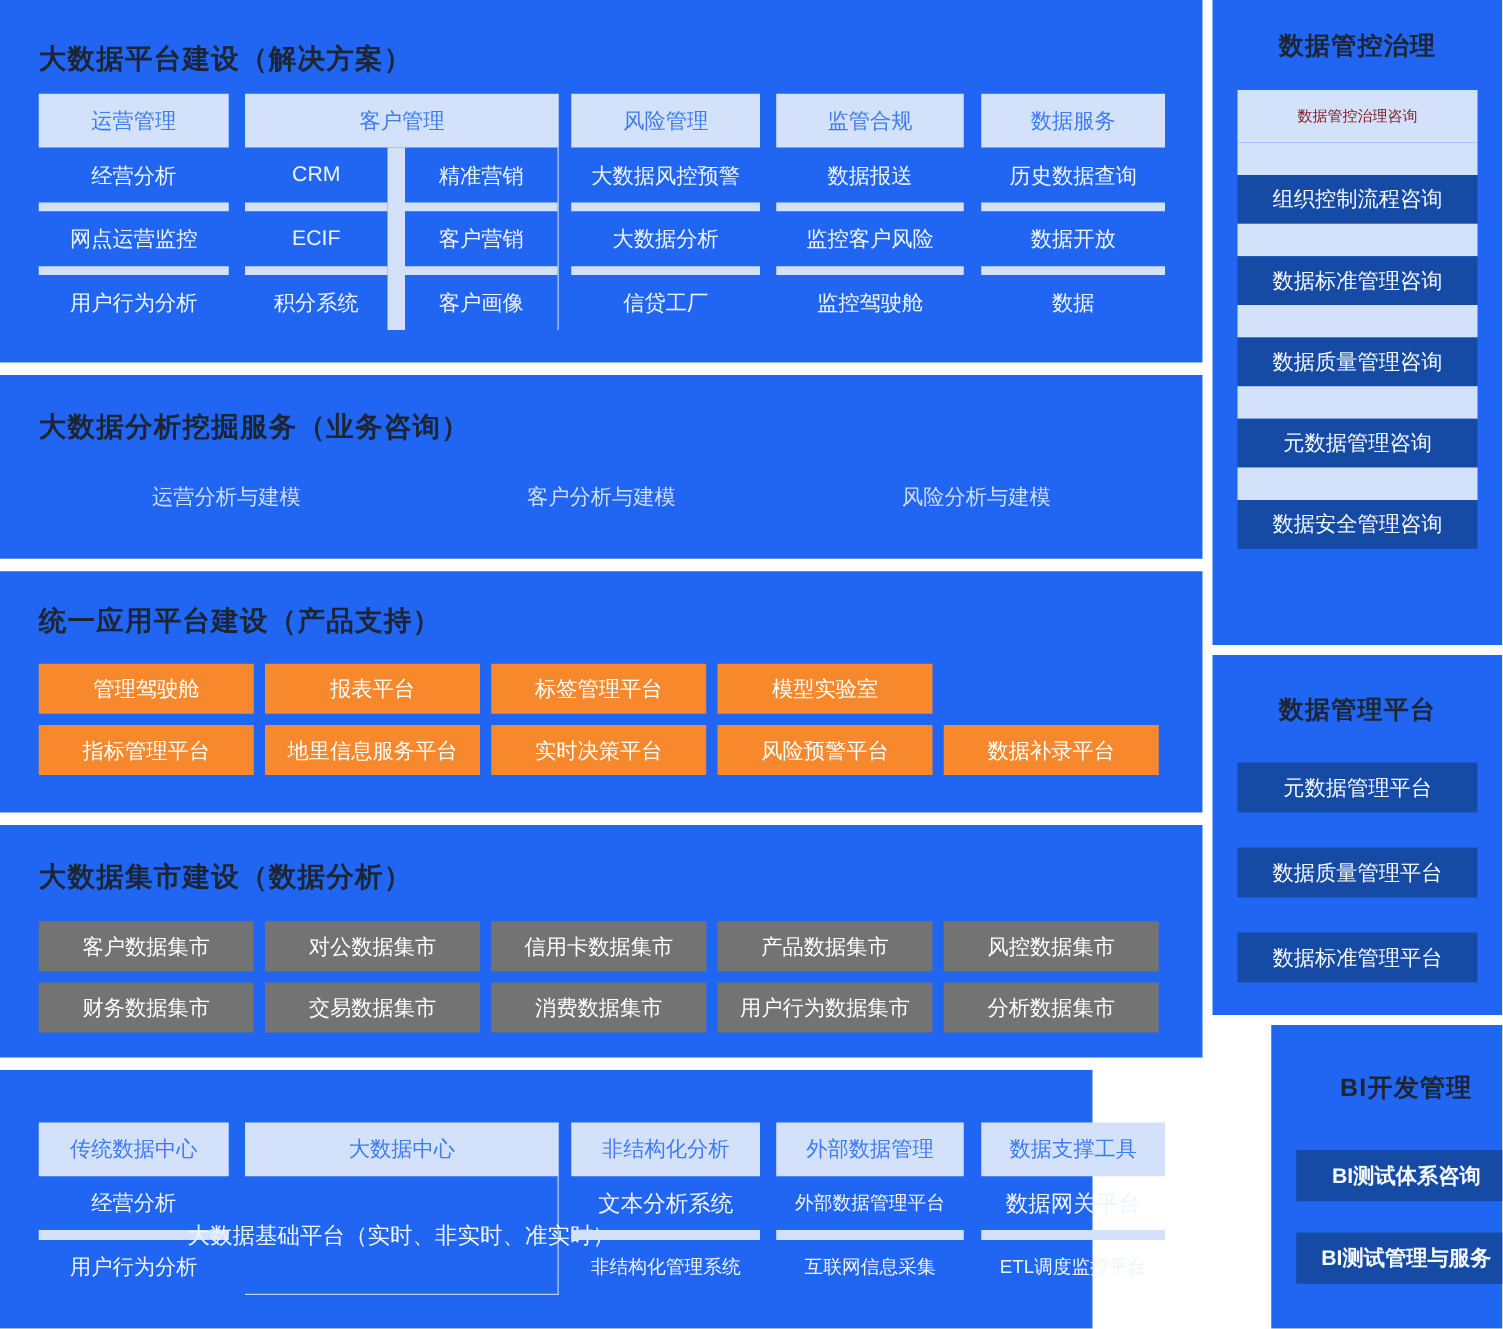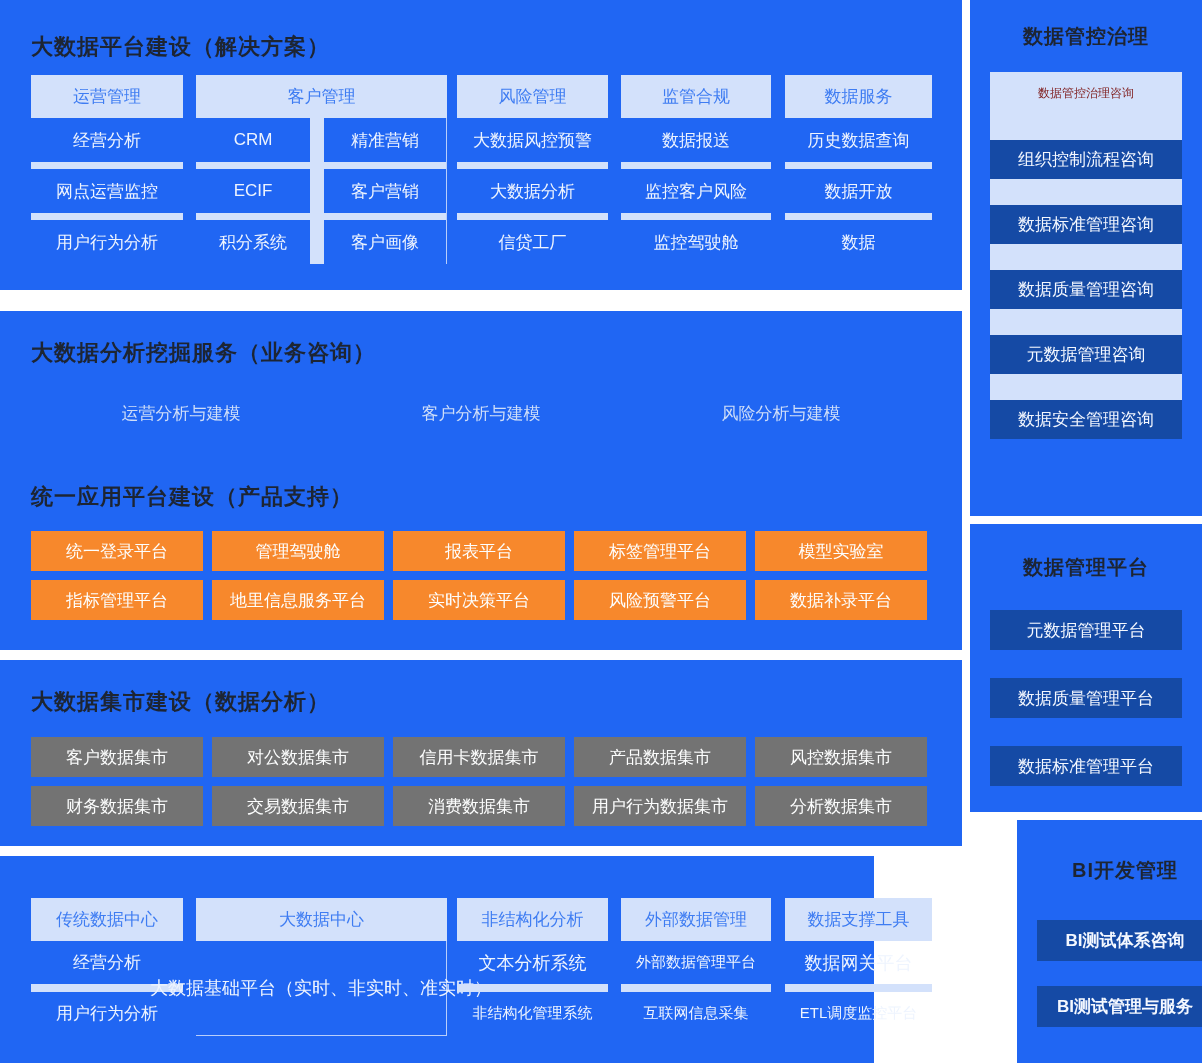--- a/index.html
+++ b/index.html
@@ -6,21 +6,21 @@
   .stage{
     position:relative;
     width:1202px;height:1063px;
     background:#ffffff;
     font-family:"Liberation Sans","DejaVu Sans",sans-serif;
     overflow:hidden;
   }
   .panel{position:absolute;background:#2066f3;}
   
   #p1{left:0;top:0;width:962px;height:290px;}
-  #p2{left:0;top:311px;width:962px;height:147px;}
+  #p2{left:0;top:300px;width:962px;height:147px;}
   #p3{left:0;top:457px;width:962px;height:193px;}
   #p4{left:0;top:660px;width:962px;height:186px;}
   #p5{left:0;top:856px;width:874px;height:207px;}
   
   #pa{left:970px;top:0;width:232px;height:516px;}
   #pb{left:970px;top:524px;width:232px;height:288px;}
   #pc{left:1017px;top:820px;width:216px;height:243px;}
 
   .panel-title{
     position:absolute;left:31px;
@@ -63,21 +63,21 @@
     height:94px;
     border-right:1px solid rgba(211,225,251,.85);
     border-bottom:1px solid rgba(211,225,251,.85);
     display:flex;flex-direction:row;align-items:center;justify-content:center;
     color:#eef4fe;font-size:18px;line-height:29px;white-space:nowrap;
   }
 
   
   .mining-row{
     position:absolute;left:31px;right:31px;top:80px;height:34px;
-    display:flex;align-items:flex-end;
+    display:flex;align-items:center;
   }
   .mining-item{flex:1;text-align:center;color:#cfdef8;font-size:17px;white-space:nowrap;}
 
   
   .btn-rows{position:absolute;left:31px;display:flex;flex-direction:column;gap:9px;}
   #p3 .btn-rows{top:74px;}
   #p4 .btn-rows{top:77px;}
   .btn-row{display:flex;gap:9px;}
   .blockbtn{
     width:172px;height:40px;
@@ -188,21 +188,20 @@
       <div class="mining-item">运营分析与建模</div>
       <div class="mining-item">客户分析与建模</div>
       <div class="mining-item">风险分析与建模</div>
     </div>
   </div>
 
   <div class="panel" id="p3">
     <div class="panel-title">统一应用平台建设（产品支持）</div>
     <div class="btn-rows">
       <div class="btn-row">
-        <div class="blockbtn orange">统一登录平台</div>
         <div class="blockbtn orange">管理驾驶舱</div>
         <div class="blockbtn orange">报表平台</div>
         <div class="blockbtn orange">标签管理平台</div>
         <div class="blockbtn orange">模型实验室</div>
       </div>
       <div class="btn-row">
         <div class="blockbtn orange">指标管理平台</div>
         <div class="blockbtn orange">地里信息服务平台</div>
         <div class="blockbtn orange">实时决策平台</div>
         <div class="blockbtn orange">风险预警平台</div>

